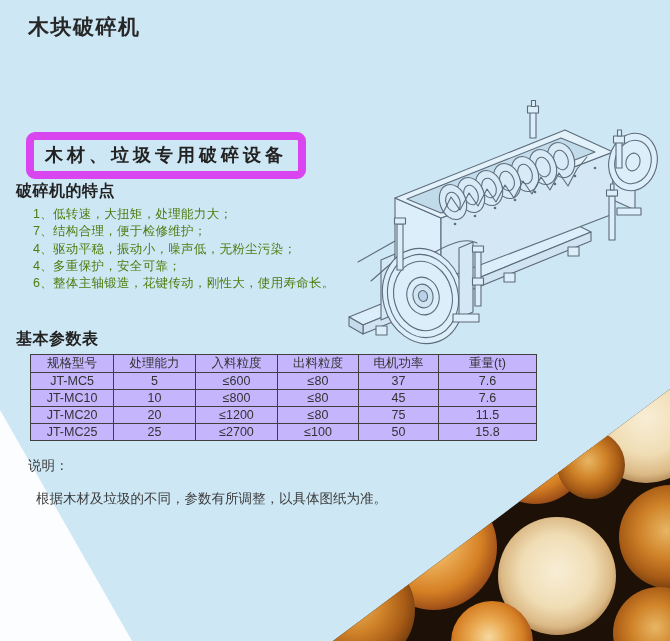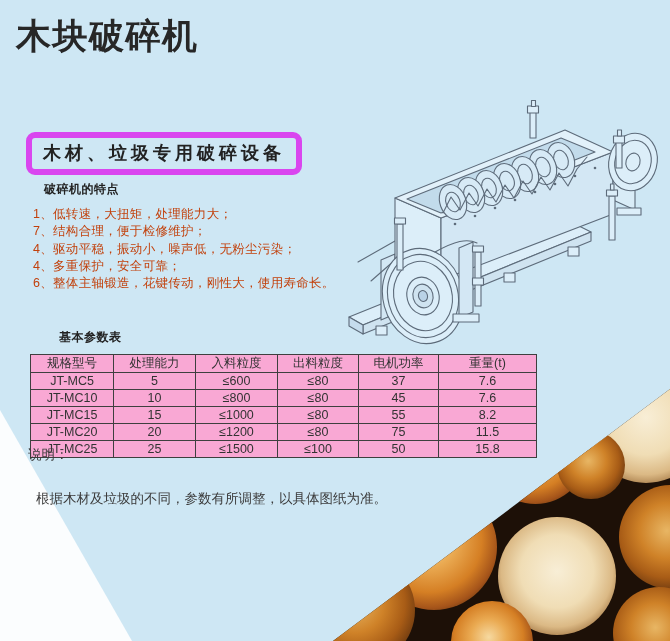--- a/index.html
+++ b/index.html
@@ -4,57 +4,57 @@
 <style>
   * { margin:0; padding:0; box-sizing:border-box; }
   html,body { background:#e8e8e8; }
   .page {
     position:relative; width:670px; height:641px; overflow:hidden;
     background:#cee7f4;
     font-family:"Liberation Sans","DejaVu Sans",sans-serif;
     color:#3c3c3c;
   }
   .title {
-    position:absolute; left:16px; top:13px;
-    font-size:35px; font-weight:bold; color:#272727; letter-spacing:1.5px;
+    position:absolute; left:28px; top:13px;
+    font-size:21px; font-weight:bold; color:#272727; letter-spacing:1.5px;
   }
   .intro {
     position:absolute; left:28px; top:54px; width:622px;
     font-size:14.5px; line-height:25px; color:#3b3b3b; text-align:justify;
   }
   .banner {
     position:absolute; left:26px; top:132px;
-    border:6px solid #d946ef; border-radius:9px;
+    border:8px solid #d946ef; border-radius:9px;
     padding:3px 11px 4px 11px;
     font-family:"Liberation Serif","DejaVu Serif",serif;
     font-size:18px; font-weight:bold; letter-spacing:4px; color:#222;
   }
   .sec-heading {
-    position:absolute; left:44px;
-    font-size:12px; font-weight:bold; color:#222; letter-spacing:0.5px;
+    position:absolute; left:16px;
+    font-size:16px; font-weight:bold; color:#222; letter-spacing:0.5px;
   }
   .features-heading { top:181px; }
   .features-list {
     position:absolute; left:33px; top:206px;
-    font-size:12.5px; line-height:17.3px; color:#c2410c; letter-spacing:0.3px;
-  }
-  .specs-heading { top:329px;margin-left:15px; }
+    font-size:12.5px; line-height:17.3px; color:#4d7c0f; letter-spacing:0.3px;
+  }
+  .specs-heading { top:329px; }
   .specs-table {
     position:absolute; left:30px; top:354px;
     border-collapse:collapse; table-layout:fixed;
     font-size:12.5px; color:#333;
   }
   .specs-table th, .specs-table td {
     border:1px solid #3f3f3f; text-align:center; vertical-align:middle;
     font-weight:normal; height:17px; padding:0 2px;
-    background:#f9a8d4;
+    background:#c4b5fd;
   }
   .col-model { width:83px; } .col-cap { width:82px; } .col-in { width:82px; }
   .col-out { width:81px; } .col-pow { width:80px; } .col-wt { width:98px; }
-  .note-label { position:absolute; left:28px; top:446px; font-size:13.5px; color:#3b3b3b; }
+  .note-label { position:absolute; left:28px; top:457px; font-size:13.5px; color:#3b3b3b; }
   .note-text  { position:absolute; left:36px; top:490px; font-size:13.5px; color:#3b3b3b; }
   .white-wedge {
     position:absolute; left:0; top:410px; width:132px; height:231px;
     background:#fbfdfe;
     -webkit-clip-path:polygon(0 0,100% 100%,0 100%);
     clip-path:polygon(0 0,100% 100%,0 100%);
   }
   .machine { position:absolute; left:337px; top:100px; width:330px; height:252px; }
   .wood-photo {
     position:absolute; left:333px; top:389px; width:337px; height:252px;
@@ -237,39 +237,31 @@
       </tr>
       <tr>
         <td>JT-MC10</td>
         <td>10</td>
         <td>≤800</td>
         <td>≤80</td>
         <td>45</td>
         <td>7.6</td>
       </tr>
       <tr>
-        <td>JT-MC15</td>
-        <td>15</td>
-        <td>≤1000</td>
-        <td>≤80</td>
-        <td>55</td>
-        <td>8.2</td>
-      </tr>
-      <tr>
         <td>JT-MC20</td>
         <td>20</td>
         <td>≤1200</td>
         <td>≤80</td>
         <td>75</td>
         <td>11.5</td>
       </tr>
       <tr>
         <td>JT-MC25</td>
         <td>25</td>
-        <td>≤1500</td>
+        <td>≤2700</td>
         <td>≤100</td>
         <td>50</td>
         <td>15.8</td>
       </tr>
     </tbody>
   </table>
 
   <div class="note-label">说明：</div>
   <div class="note-text">根据木材及垃圾的不同，参数有所调整，以具体图纸为准。</div>
 

